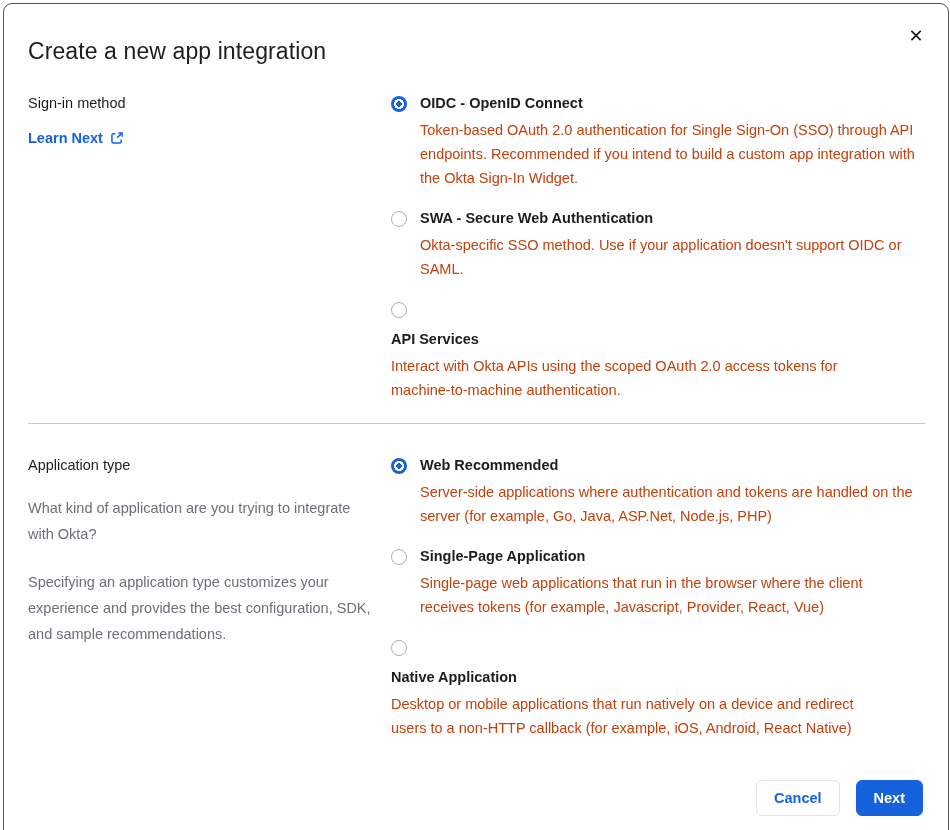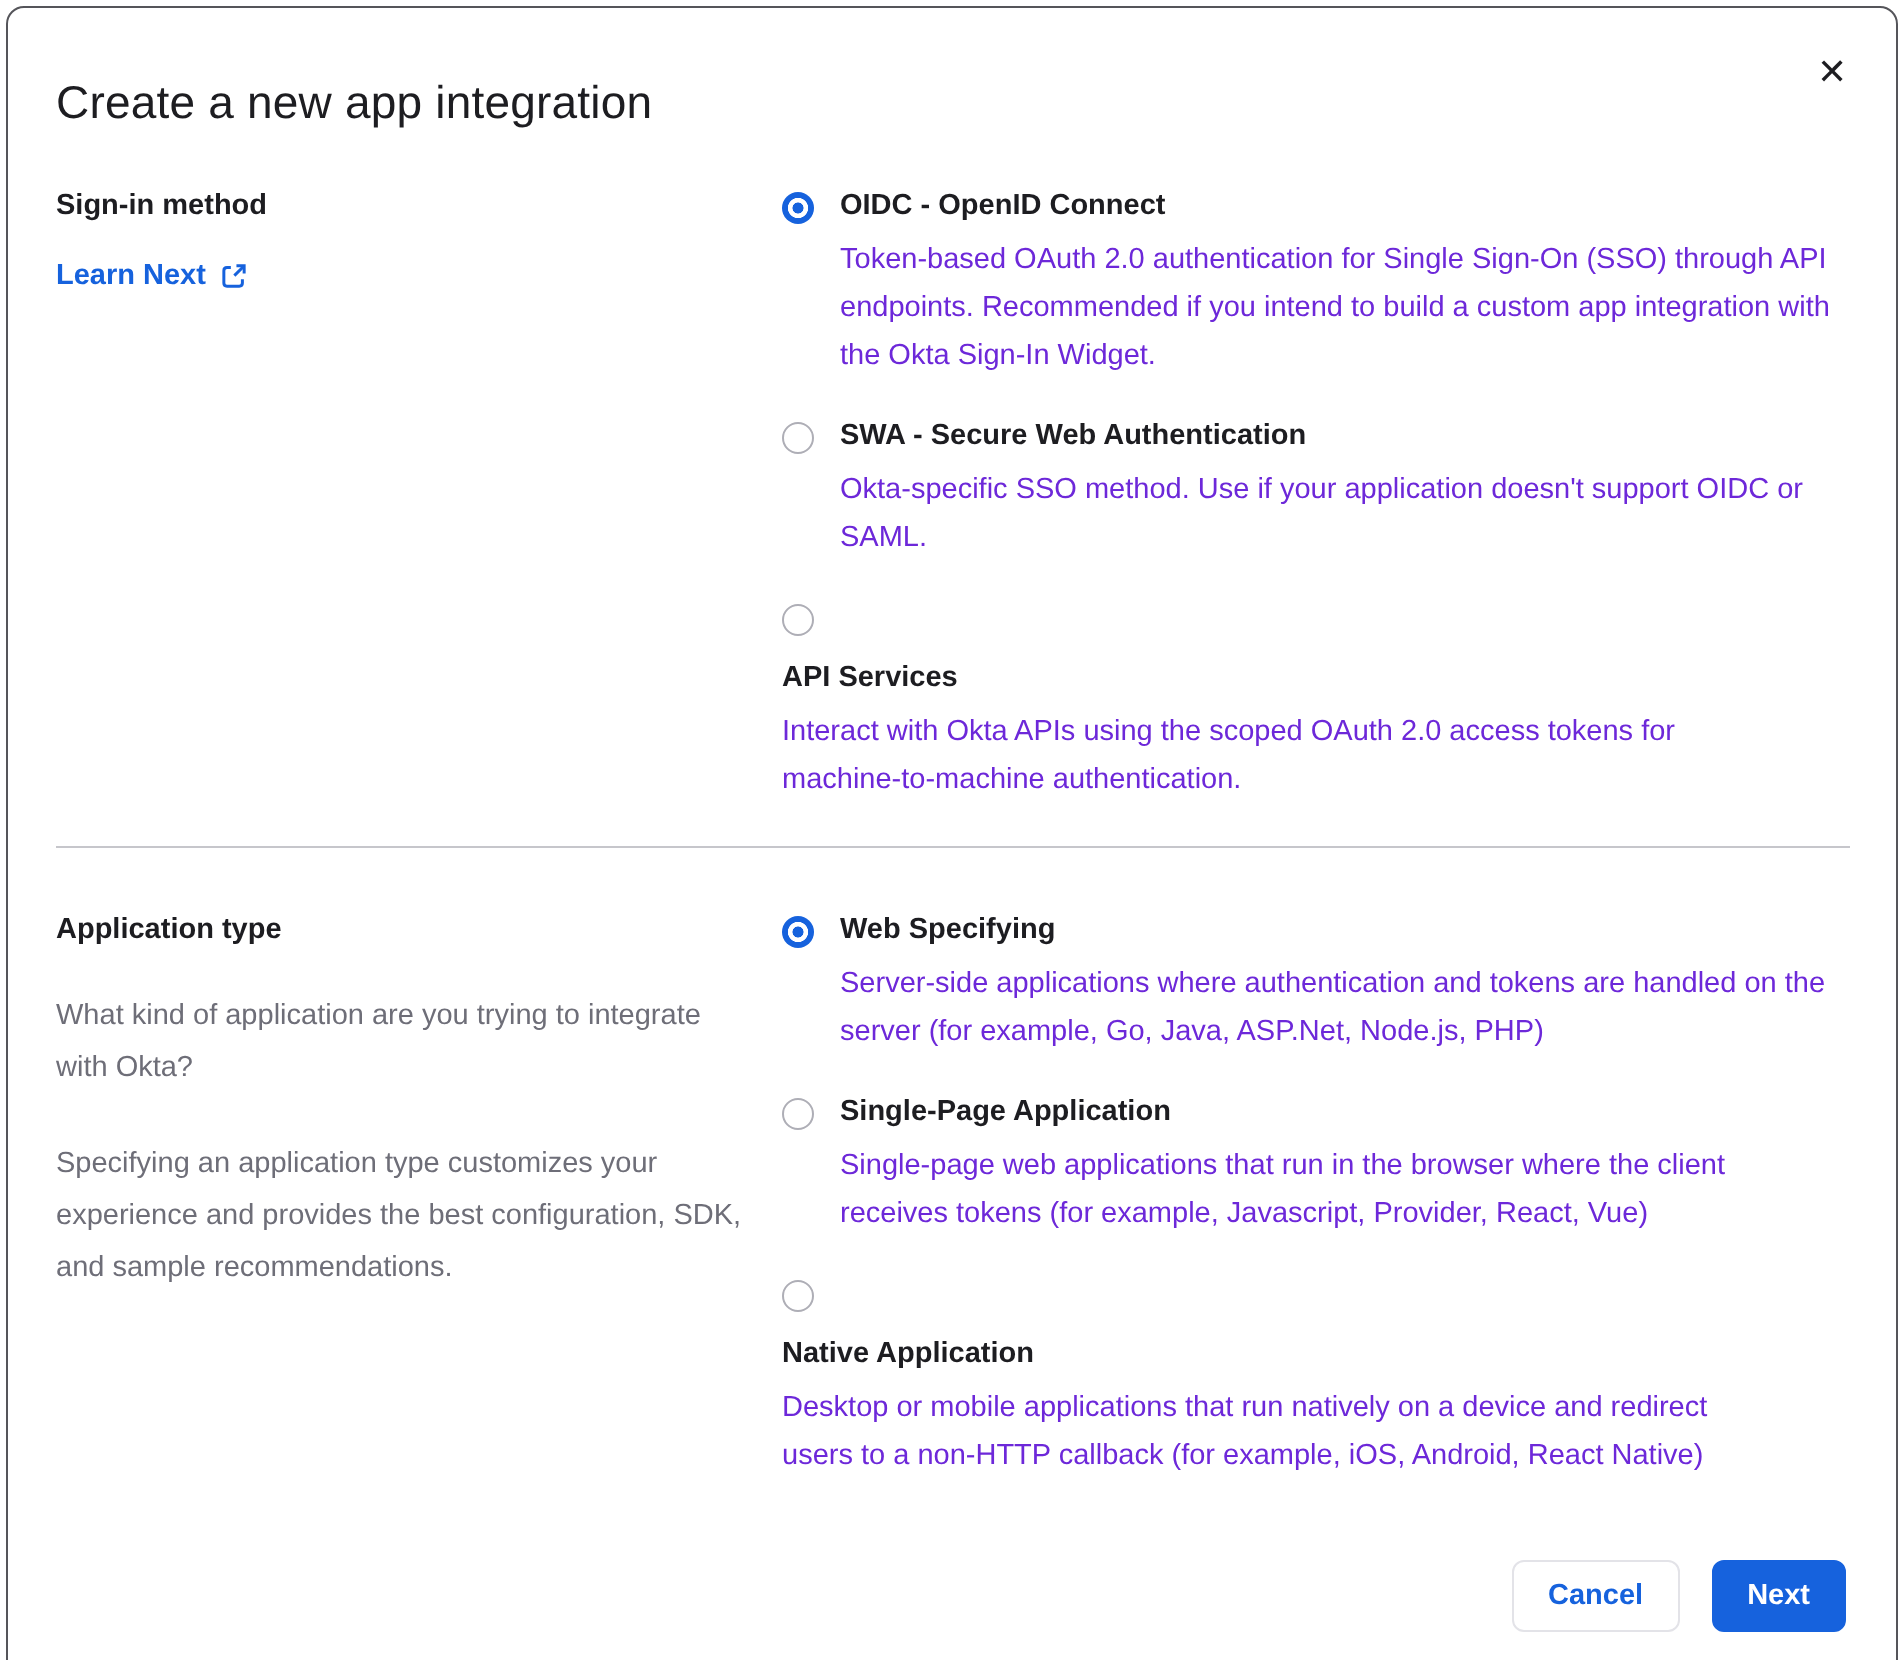--- a/index.html
+++ b/index.html
@@ -36,21 +36,21 @@
     letter-spacing: 0.1px;
   }
   .section-grid {
     display: grid;
     grid-template-columns: 363px 1fr;
     align-items: start;
   }
   .section-heading {
     margin: 0;
     font-size: 14.5px;
-    font-weight: 700;
+    font-weight: 400;
     color: #1d1d21;
   }
   .learn-more {
     display: inline-flex;
     align-items: center;
     gap: 7px;
     margin-top: 19px;
     font-size: 14.5px;
     font-weight: 700;
     color: #1662dd;
@@ -90,21 +90,21 @@
   .option-label {
     font-size: 14.5px;
     font-weight: 600;
     color: #1d1d21;
     line-height: 17px;
     margin-bottom: 6px;
   }
   .option-desc {
     font-size: 14.5px;
     line-height: 24px;
-    color: #6d28d9;
+    color: #c2410c;
     max-width: 500px;
   }
   .divider {
     border: none;
     border-top: 1px solid #c6c6cb;
     margin: 21px 0 33px 0;
   }
   .footer {
     display: flex;
     justify-content: flex-end;
@@ -190,21 +190,21 @@
     <div>
       <h2 class="section-heading">Application type</h2>
       <p class="section-desc">What kind of application are you trying to integrate with Okta?</p>
       <p class="section-desc">Specifying an application type customizes your experience and provides the best configuration, SDK, and sample recommendations.</p>
     </div>
 
     <div>
       <div class="option">
         <span class="radio selected"></span>
         <div>
-          <div class="option-label">Web Specifying</div>
+          <div class="option-label">Web Recommended</div>
           <div class="option-desc">Server-side applications where authentication and tokens are handled on the server (for example, Go, Java, ASP.Net, Node.js, PHP)</div>
         </div>
       </div>
 
       <div class="option">
         <span class="radio"></span>
         <div>
           <div class="option-label">Single-Page Application</div>
           <div class="option-desc">Single-page web applications that run in the browser where the client receives tokens (for example, Javascript, Provider, React, Vue)</div>
         </div>

